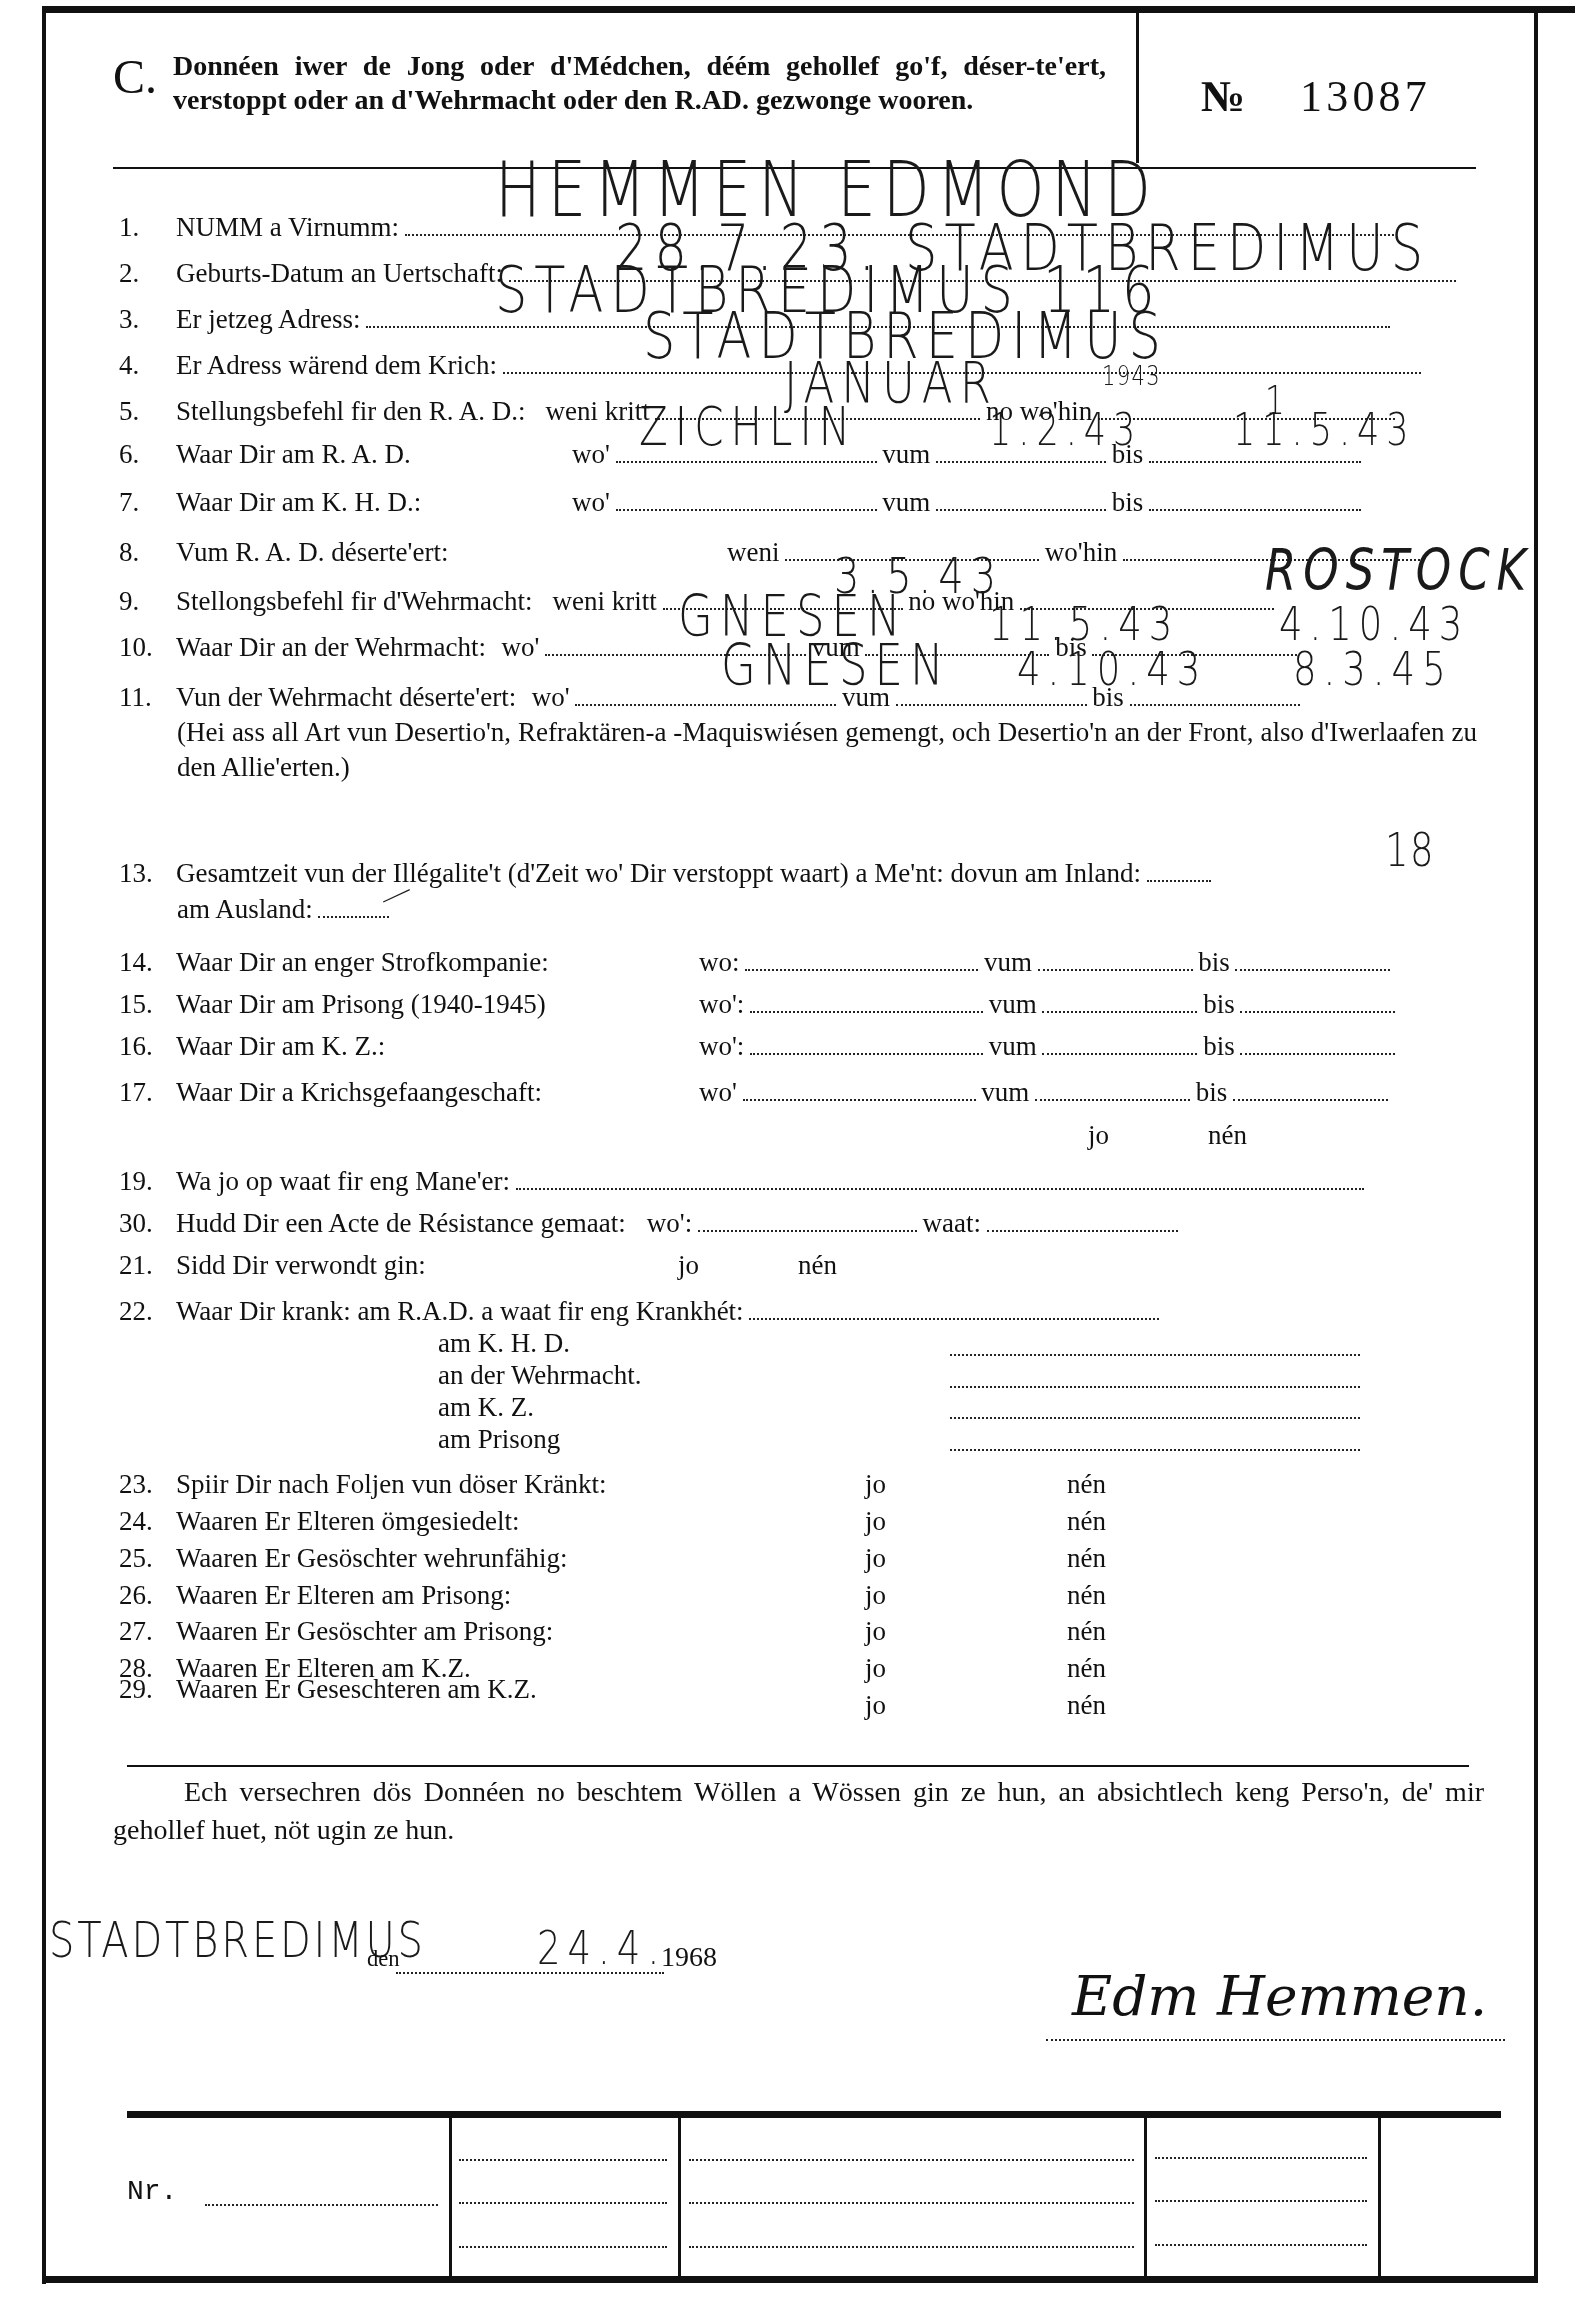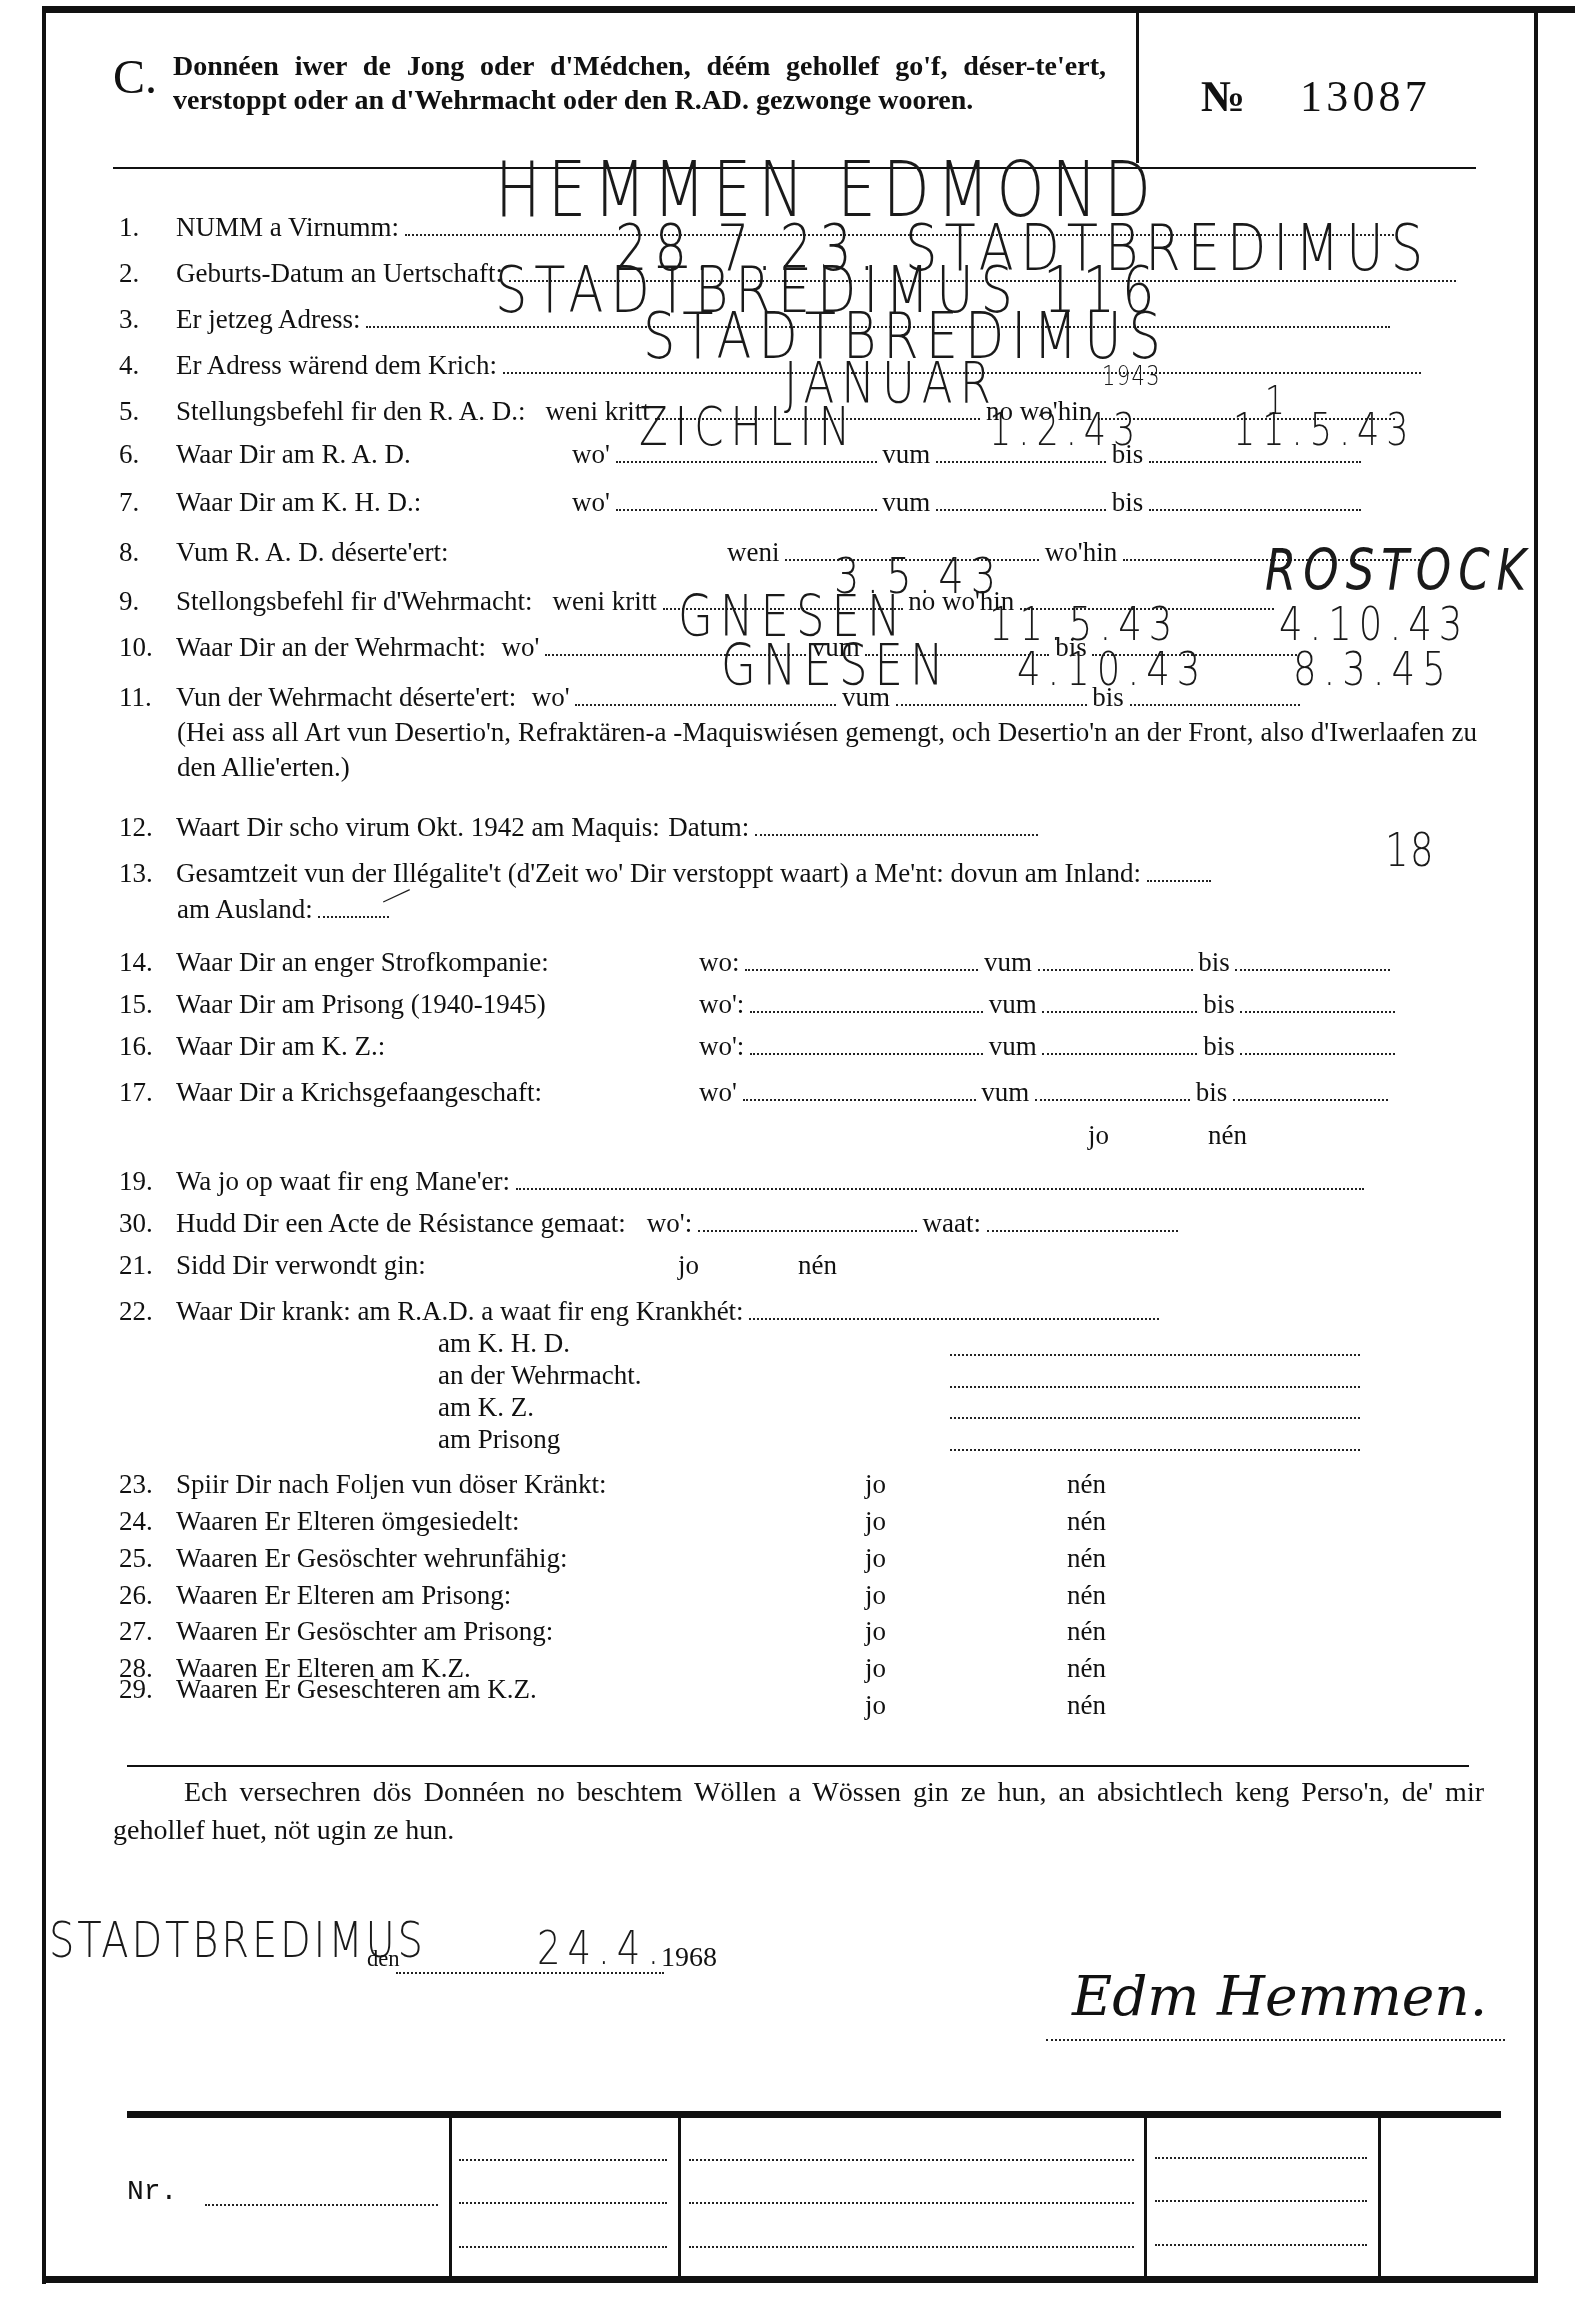--- a/index.html
+++ b/index.html
@@ -154,26 +154,20 @@
     <span>vum</span>
     <span class="dots" style="width:191px"></span>
     <span>bis</span>
     <span class="dots" style="width:170px"></span>
   </div>
   <div class="hand" style="left:721px; top:646px; font-size:45px;">GNESEN</div>
   <div class="hand" style="left:1017px; top:653px; font-size:37px;">4.10.43</div>
   <div class="hand" style="left:1293px; top:653px; font-size:37px;">8.3.45</div>
   <div class="cont" style="left:177px; top:715px; width:1300px; white-space:normal; line-height:35px; text-align:justify;">(Hei ass all Art vun Desertio'n, Refraktären-a -Maquiswiésen gemengt, och Desertio'n an der Front, also d'Iwerlaafen zu den Allie'erten.)</div>
 
-  <div class="row" style="top:812px">
-    <span class="num">12.</span>
-    <span class="lbl">Waart Dir scho virum Okt. 1942 am Maquis:</span>
-    <span style="margin-left:8.5px">Datum:</span>
-    <span class="dots" style="width:283px"></span>
-  </div>
 
   <div class="row" style="top:858px">
     <span class="num">13.</span>
     <span class="lbl">Gesamtzeit vun der Illégalite't (d'Zeit wo' Dir verstoppt waart) a Me'nt: dovun am Inland:</span>
     <span class="dots" style="width:64px"></span>
   </div>
   <div class="hand" style="left:1385px; top:834px; font-size:37px; letter-spacing:1.4px;">18</div>
   <div class="row" style="top:894px; left:177px;">
     <span>am Ausland:</span>
     <span class="dots" style="width:71px"></span>

